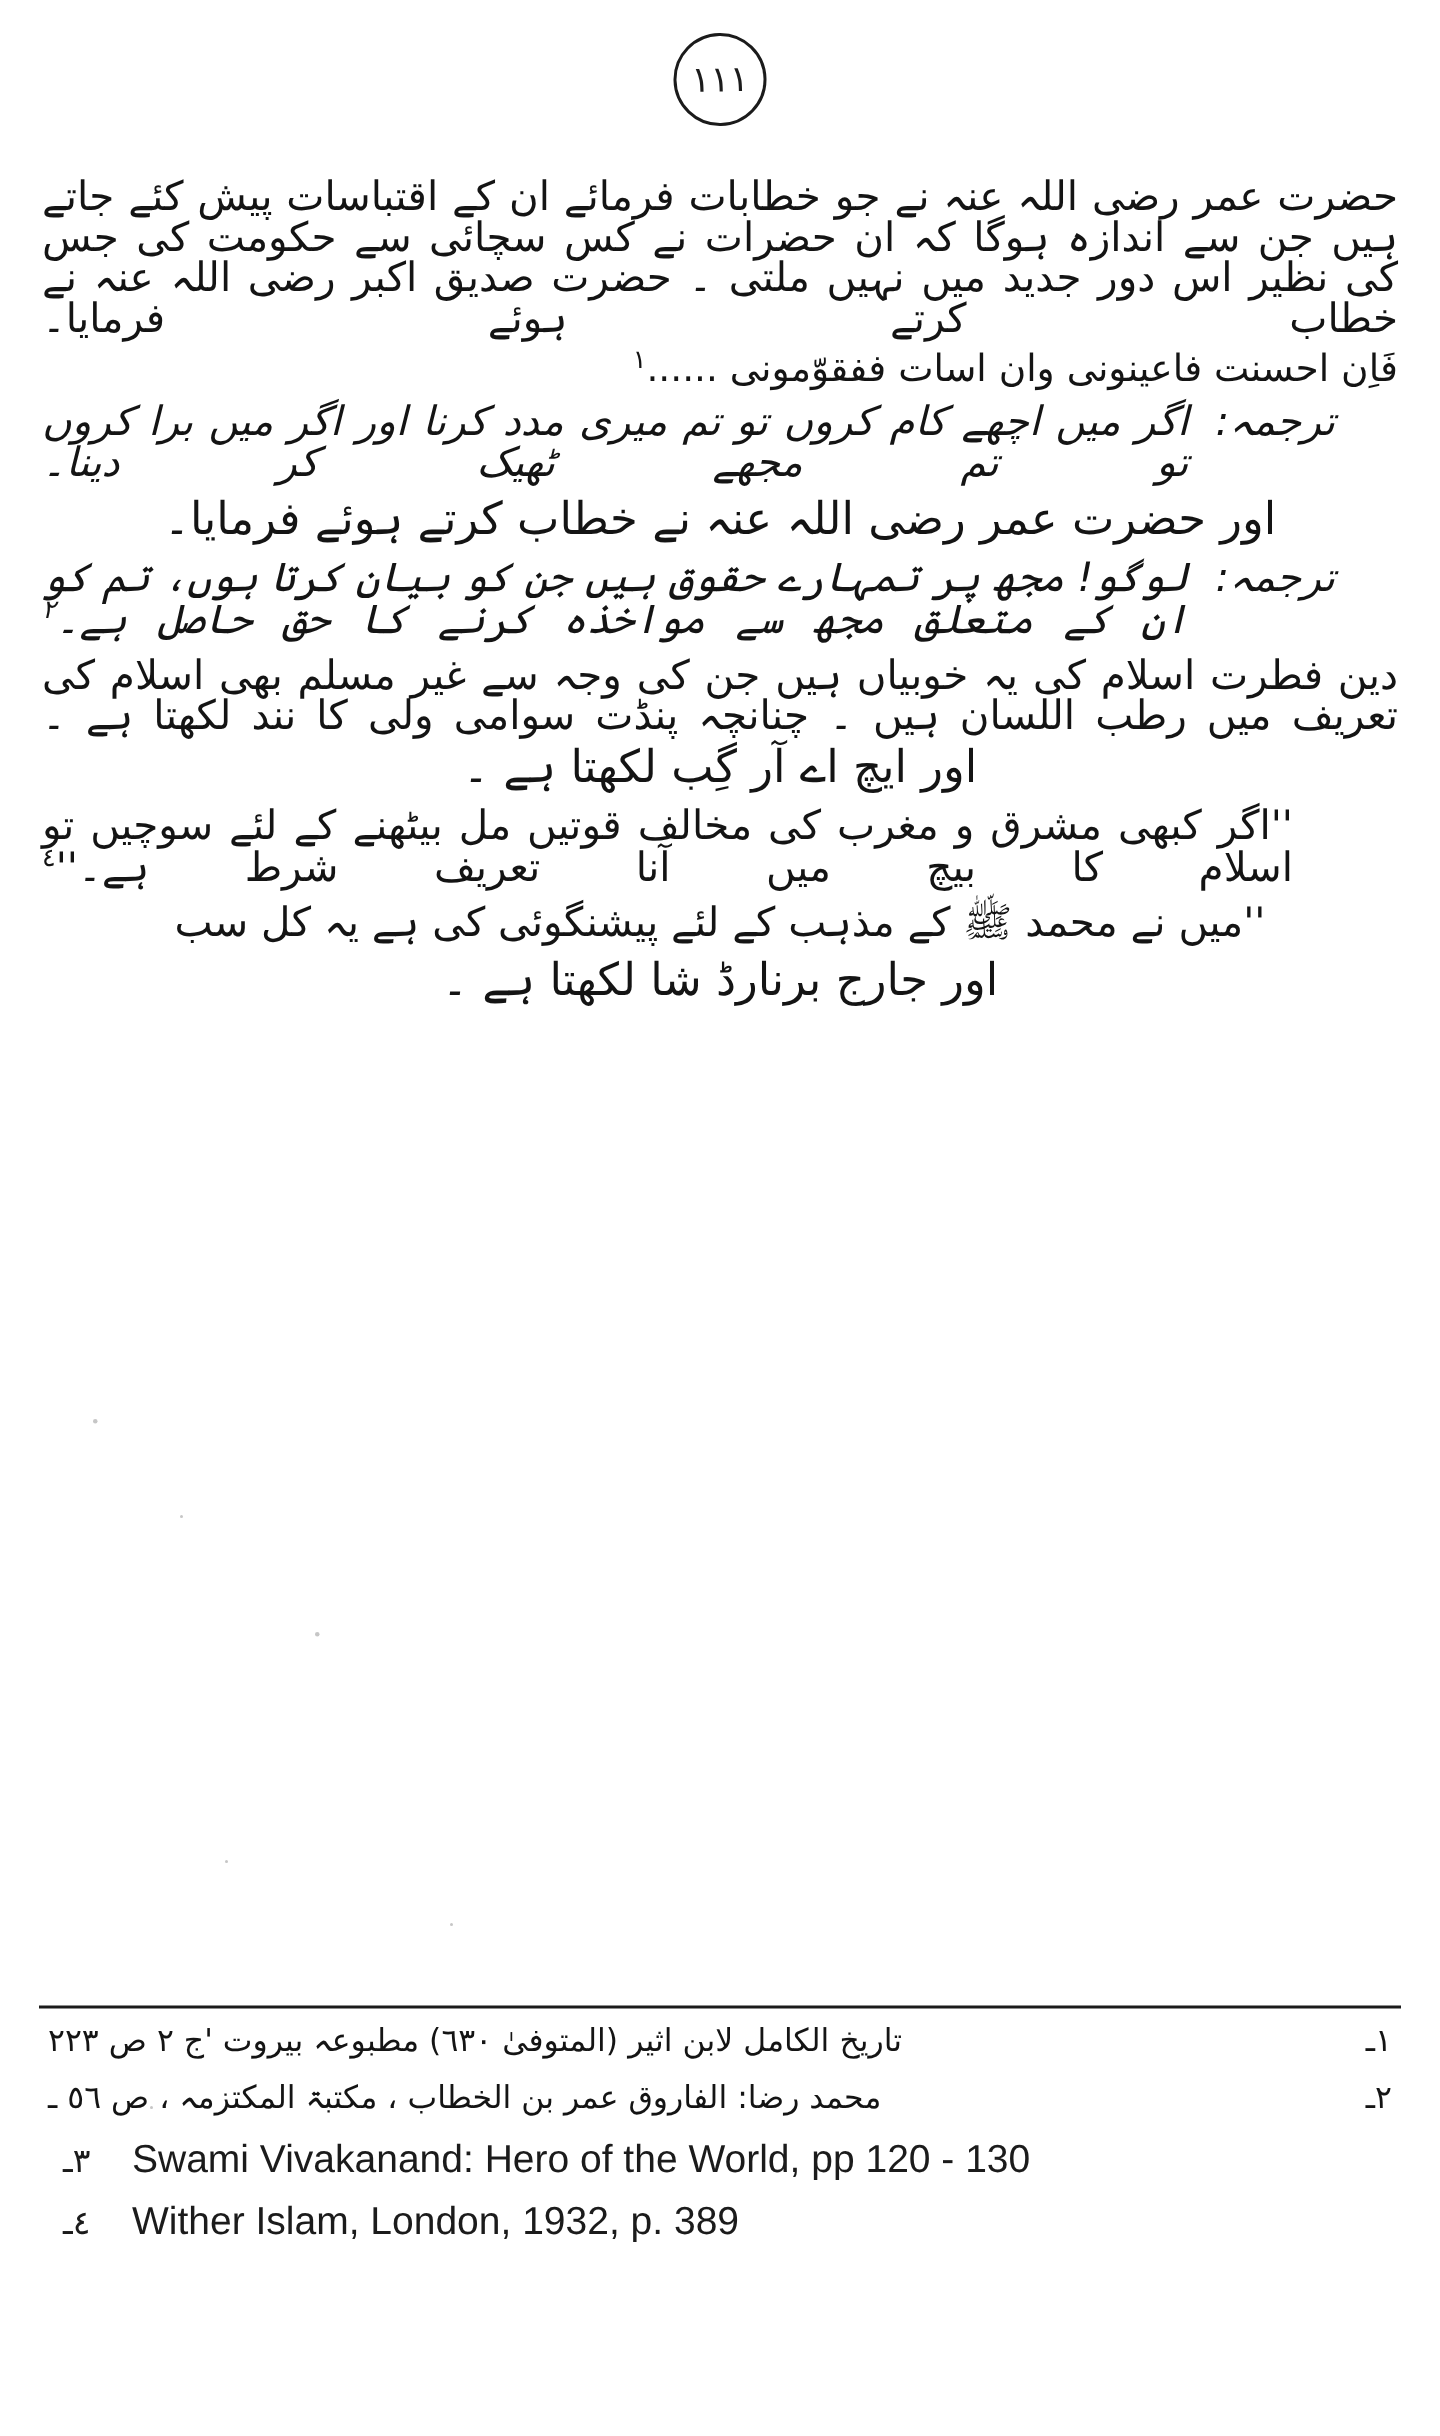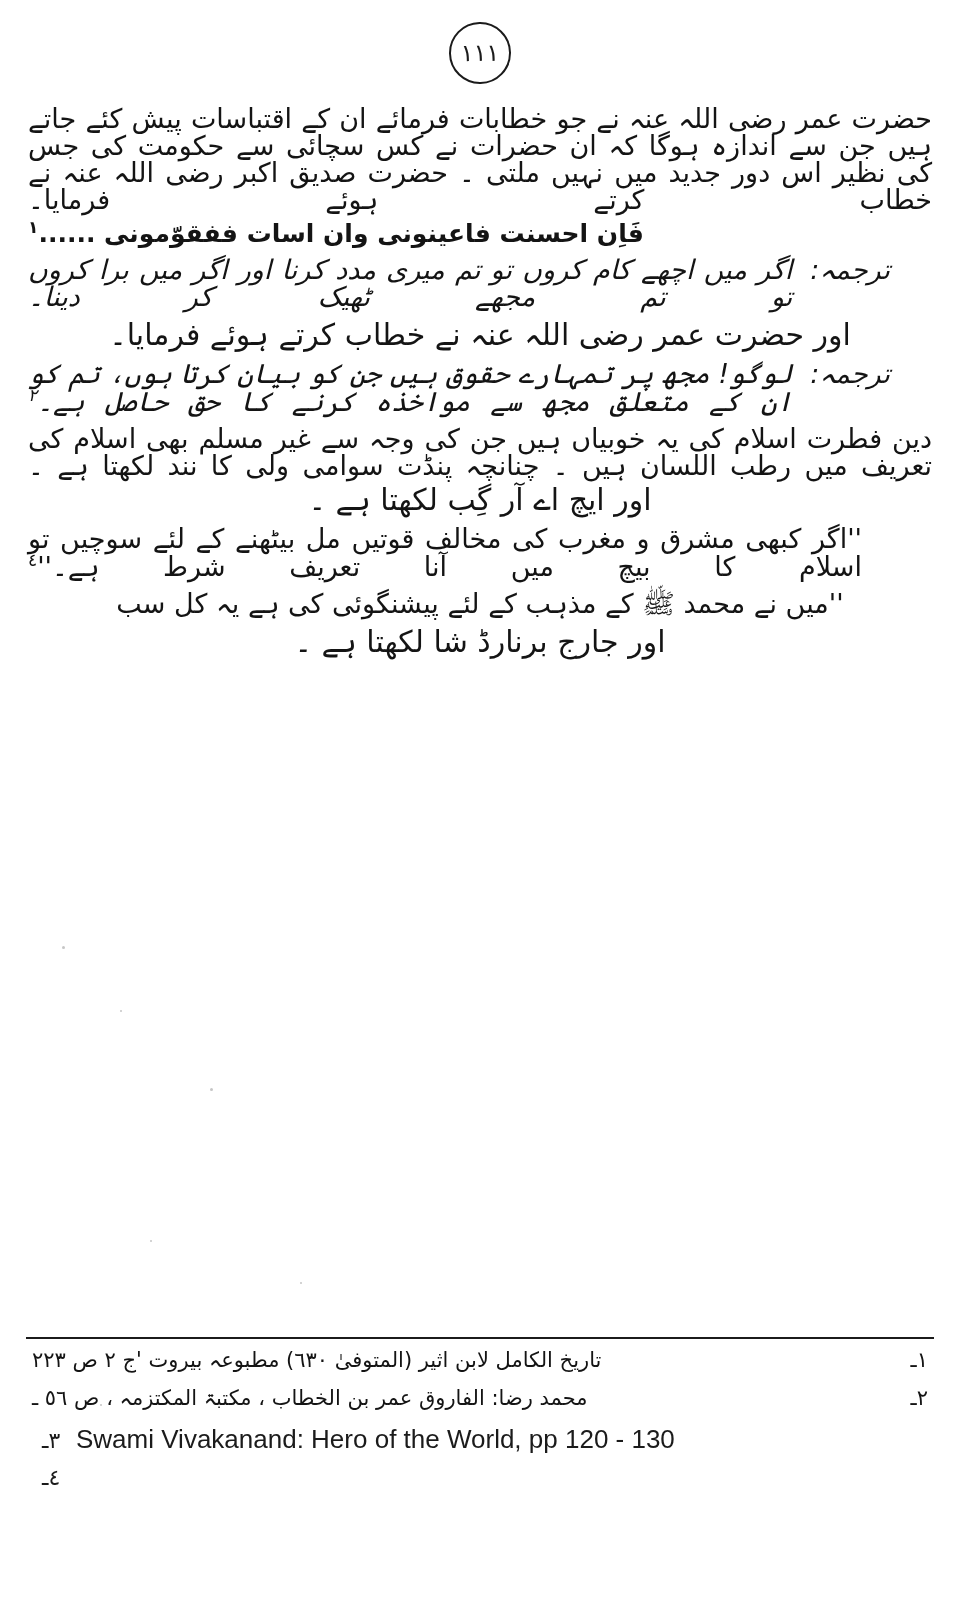--- a/index.html
+++ b/index.html
@@ -39,21 +39,21 @@
     justify-content: center;
     font-family: "DejaVu Serif", serif;
     font-size: 24px;
     letter-spacing: 1px;
     color: #1b1b1b;
     transform: rotate(-1deg);
   }
   
   .body-text {
     position: absolute;
-    top: 105px;
+    top: 118px;
     left: 28px;
     right: 28px;
     direction: rtl;
     text-align: right;
   }
   .line {
     font-family: "DejaVu Sans", sans-serif;
     color: #141414;
     line-height: 1.0;
     margin: 0 0 10px 0;
@@ -67,22 +67,22 @@
     letter-spacing: 0.5px;
     text-align: justify;
     text-align-last: justify;
   }
   .l-center {
     font-size: 30px;
     text-align: center;
   }
   .l-arabic {
     font-size: 25px;
-    text-align: left;
-    font-weight: bold;
+    text-align: right;
+    font-weight: normal;
     letter-spacing: 0.5px;
   }
   .trans-row {
     display: flex;
     flex-direction: row;
     justify-content: flex-start;
     gap: 18px;
     font-size: 27px;
   }
   .trans-label {
@@ -141,21 +141,21 @@
     text-align: right;
   }
   .fn-urdu .fn-text {
     flex: 1 1 auto;
     text-align: left;
   }
   .fn-latin {
     display: flex;
     flex-direction: row;
     align-items: baseline;
-    gap: 4px;
+    gap: 16px;
     font-family: "Liberation Sans", sans-serif;
     font-size: 26px;
     color: #1b1b1b;
     margin-bottom: 10px;
     padding-left: 10px;
   }
   .fn-latin .fn-marker {
     font-family: "DejaVu Sans", sans-serif;
     font-size: 22px;
     min-width: 30px;
@@ -229,20 +229,21 @@
       <span class="fn-text">محمد رضا: الفاروق عمر بن الخطاب ، مکتبۃ المکتزمہ ، ص ٥٦ ـ</span>
     </div>
 
     <div class="fn-latin">
       <span class="fn-marker">٣ـ</span>
       <span class="fn-text">Swami Vivakanand: Hero of the World, pp 120 - 130</span>
     </div>
 
     <div class="fn-latin">
       <span class="fn-marker">٤ـ</span>
+      <span class="fn-text">Wither Islam, London, 1932, p. 389</span>
     </div>
 
   </div>
 
   <div class="speck" style="left:62px; top:946px; width:3px; height:3px;"></div>
   <div class="speck" style="left:120px; top:1010px; width:2px; height:2px;"></div>
   <div class="speck" style="left:210px; top:1088px; width:3px; height:3px;"></div>
   <div class="speck" style="left:300px; top:1282px; width:2px; height:2px;"></div>
   <div class="speck" style="left:150px; top:1240px; width:2px; height:2px;"></div>
   <div class="speck" style="left:100px; top:1404px; width:2px; height:2px;"></div>

